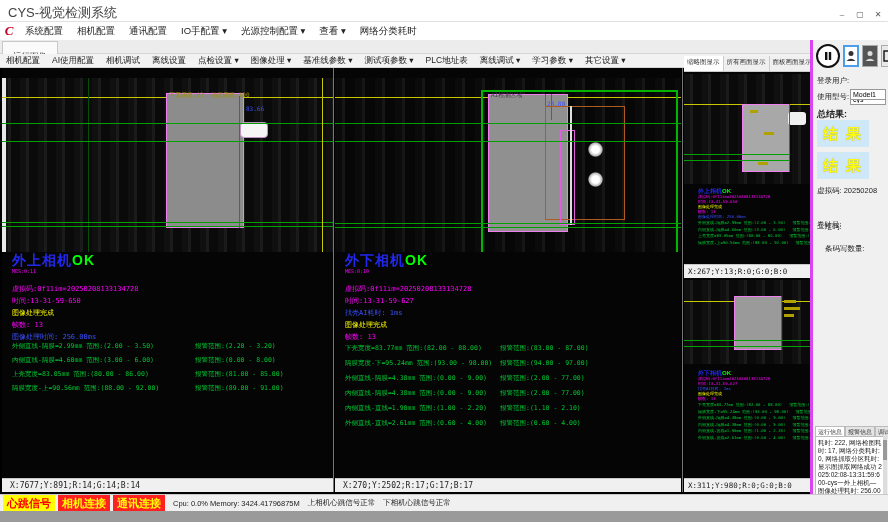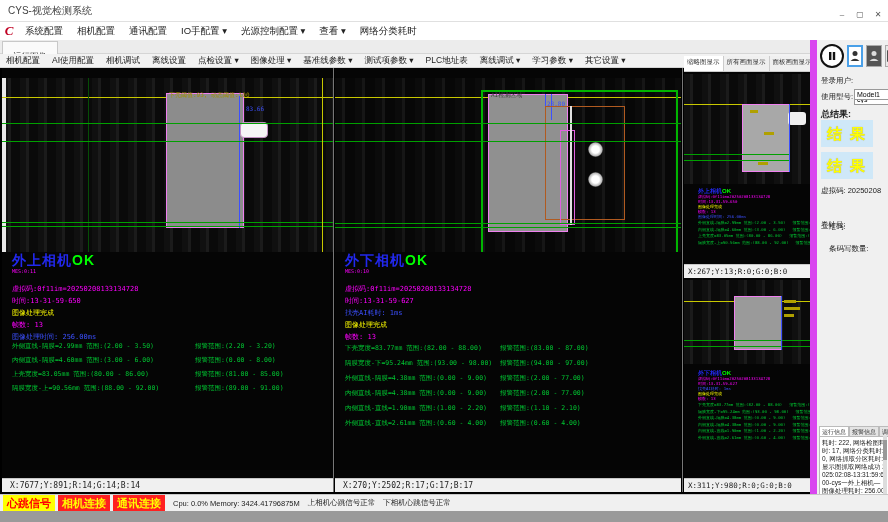--- a/index.html
+++ b/index.html
@@ -2,21 +2,21 @@
 <html><head>
 <meta charset="utf-8">
 <style>
   html,body{margin:0;padding:0;background:#666;}
   *{box-sizing:border-box;}
   .app{position:relative;width:888px;height:522px;background:#000;overflow:hidden;
        font-family:"Liberation Sans","DejaVu Sans",sans-serif;}
   .abs{position:absolute;}
   
   .titlebar{left:0;top:0;width:888px;height:22px;background:#fff;border-bottom:1px solid #e0e0e0;}
-  .title-text{left:8px;top:4px;font-size:10px;color:#444;}
+  .title-text{left:8px;top:4px;font-size:13px;color:#444;}
   .win-controls{right:2px;top:8px;display:flex;gap:2px;}
   .win-btn{width:16px;height:13px;font-size:8px;color:#555;text-align:center;line-height:13px;cursor:pointer;}
   .menubar{left:0;top:22px;width:888px;height:18px;background:#fff;display:flex;align-items:center;gap:0;}
   .logo{width:18px;text-align:center;color:#c00022;font-weight:bold;font-style:italic;font-size:13px;font-family:"Liberation Serif",serif;}
   .menu-item{font-size:9.5px;color:#222;padding:0 7px;height:18px;line-height:18px;cursor:pointer;}
   .tabrow{left:0;top:40px;width:888px;height:14px;background:#ececec;border-bottom:1px solid #d5d5d5;}
   .tab{position:absolute;left:2px;top:1px;height:13px;padding:8px 10px;background:#fafafa;border:1px solid #c8c8c8;border-bottom:none;font-size:8.5px;line-height:13px;color:#333;}
   .toolbar{left:0;top:54px;width:810px;height:14px;background:#f2f2f2;display:flex;align-items:center;border-bottom:1px solid #d5d5d5;}
   .tool-item{font-size:8.5px;color:#222;padding:0 6px;white-space:nowrap;cursor:pointer;}
   
@@ -41,21 +41,21 @@
   
   .sp-tabs{left:684px;top:56px;width:126px;height:16px;background:#f0f0f0;display:flex;border-bottom:1px solid #ccc;}
   .sp-tab{font-size:6.5px;color:#333;padding:2px 3px;border-right:1px solid #ccc;white-space:nowrap;cursor:pointer;}
   .sp-tab.active{background:#fff;}
   .mini-txt{position:absolute;transform:scale(0.5);transform-origin:0 0;width:250px;}
   .mini-line{font-size:8px;font-family:"DejaVu Sans Mono",monospace;white-space:nowrap;line-height:10px;}
   .mini-title{font-size:12px;font-weight:bold;color:#2228ee;line-height:13px;}
   .mini-mrow{font-size:8px;color:#00c832;font-family:"DejaVu Sans Mono",monospace;white-space:nowrap;line-height:13px;}
   .mini-mrow .al{display:inline-block;margin-left:14px;}
   
-  .rpanel{left:810px;top:40px;width:78px;height:454px;background:#f0f0f0;border-left:7px solid #d946ef;}
+  .rpanel{left:810px;top:40px;width:78px;height:454px;background:#f0f0f0;border-left:3px solid #d946ef;}
   .rp-btnrow{position:absolute;left:3px;top:4px;display:flex;gap:3px;align-items:center;}
   .rp-btn{width:16px;height:22px;background:#e8e8e8;border:1px solid #aaa;display:flex;align-items:center;justify-content:center;cursor:pointer;}
   .rp-btn.round{width:24px;height:24px;border-radius:50%;background:#fff;border:2px solid #111;}
   .rp-btn.sel{border:2px solid #4aa0e8;background:#fff;}
   .rp-btn.dark{background:#555;}
   .rp-label{position:absolute;left:4px;font-size:7.5px;color:#222;white-space:nowrap;}
   .rp-input{position:absolute;width:36px;height:11px;font-size:7px;border:1px solid #999;background:#fff;padding:0 2px;}
   .result-box{position:absolute;left:4px;width:52px;height:27px;background:#cfe8f8;
      color:#ffff00;font-weight:bold;font-size:15px;text-align:center;line-height:27px;letter-spacing:2px;
      text-shadow:0 0 1px #888;}

